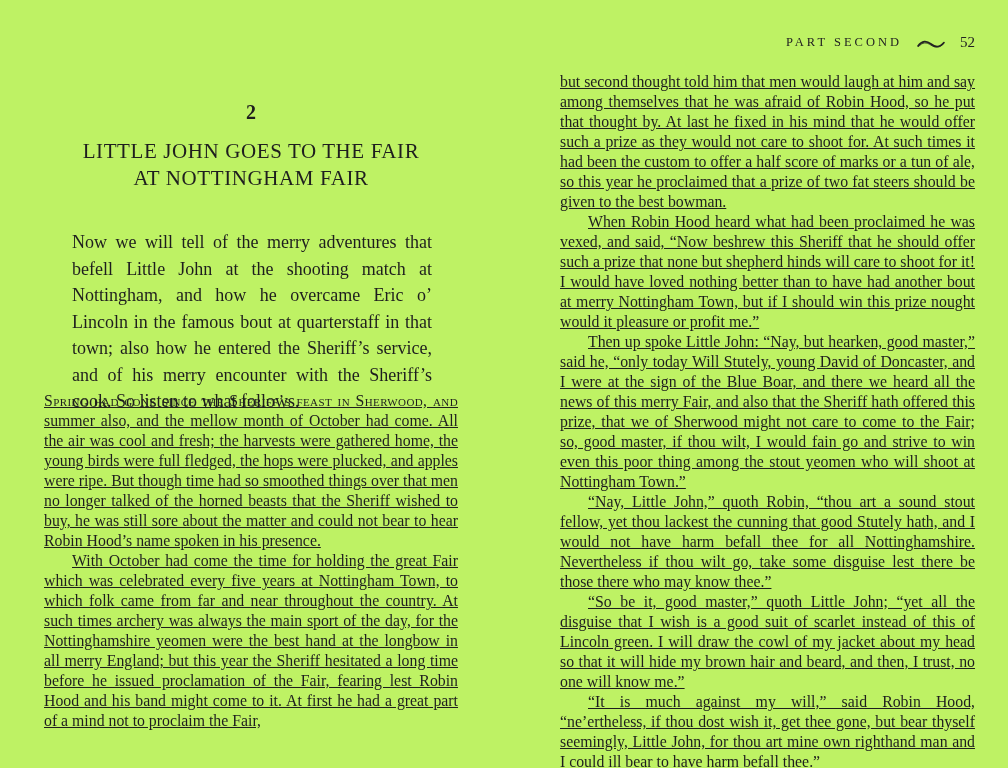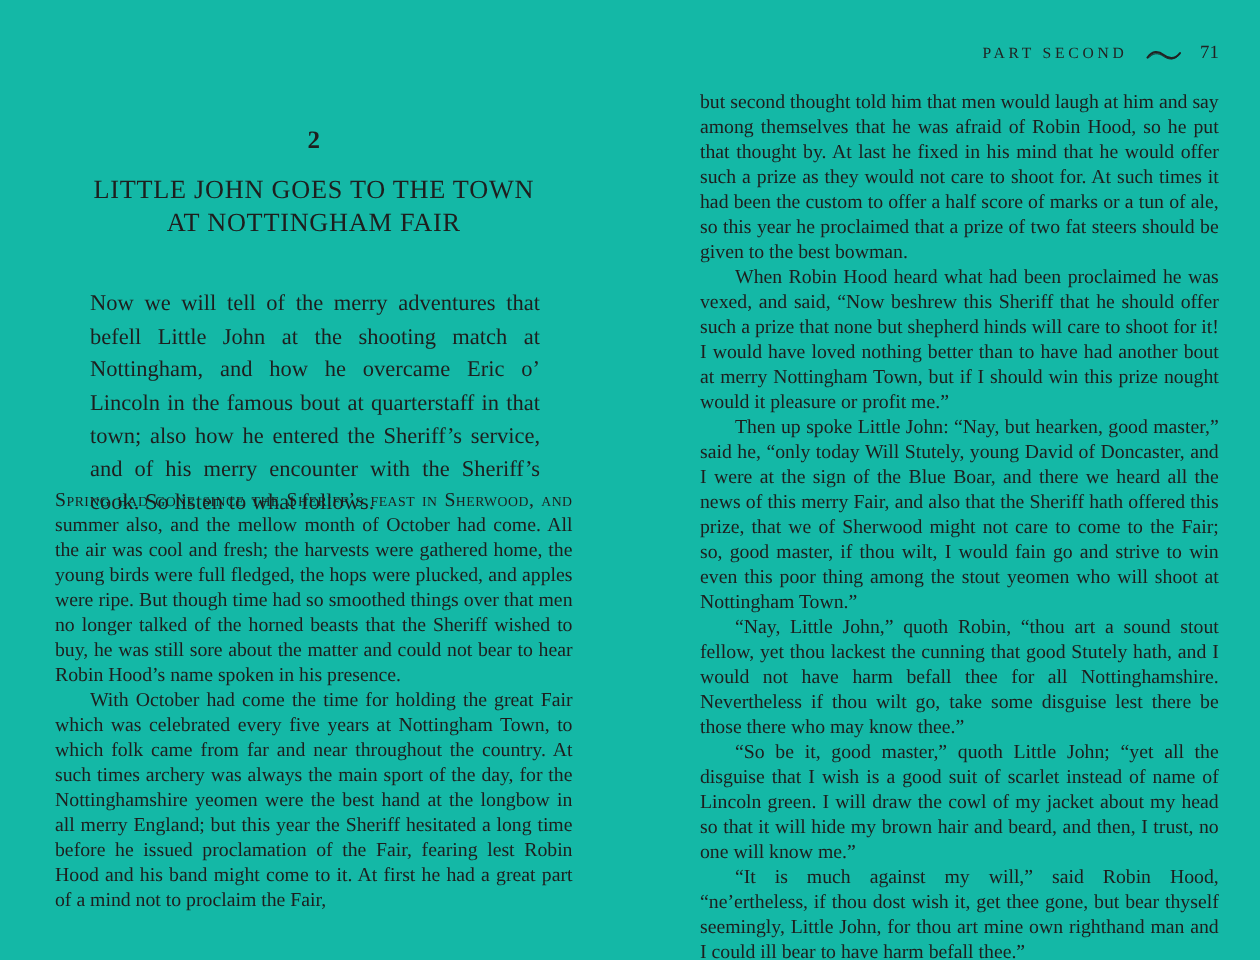--- a/index.html
+++ b/index.html
@@ -4,21 +4,21 @@
 <style>
   html, body {
     margin: 0;
     padding: 0;
     background: #ffffff;
   }
   .sheet {
     position: relative;
     width: 1008px;
     height: 768px;
-    background: #14b8a6;
+    background: #bef264;
     font-family: "Liberation Serif", "DejaVu Serif", serif;
     color: #1e1e1e;
     overflow: hidden;
   }
 
   
   .running-header {
     position: absolute;
     top: 34px;
     left: 560px;
@@ -83,20 +83,21 @@
     top: 391px;
     left: 44px;
   }
   .right-body {
     top: 72px;
     left: 560px;
     width: 415px;
   }
   .para {
     margin: 0;
+    text-decoration: underline;
   }
   .para.indent {
     text-indent: 28px;
   }
   .lead-caps {
     font-variant: small-caps;
     letter-spacing: 0.4px;
   }
 </style>
 </head>
@@ -105,39 +106,39 @@
 <div class="sheet">
 
   <div class="running-header">
     <span class="section-label">part second</span>
     <span class="ornament">
       <svg width="30" height="12" viewBox="0 0 30 12" aria-hidden="true">
         <path d="M2 8 C 6 2.5, 10.5 2.5, 15 6 C 19.5 9.5, 24 9.5, 28 4.5" fill="none" stroke="#222222" stroke-width="1.6" stroke-linecap="round"></path>
         <path d="M2.5 8.6 C 6.5 4, 10.5 4, 15 7.2 C 19.5 10.2, 24 10, 27.6 5.6" fill="none" stroke="#222222" stroke-width="0.8" stroke-linecap="round"></path>
       </svg>
     </span>
-    <span class="page-number">71</span>
+    <span class="page-number">52</span>
   </div>
 
   <div class="chapter-head">
     <div class="chapter-number">2</div>
     <div class="chapter-title">
-      <div>LITTLE JOHN GOES TO THE TOWN</div>
+      <div>LITTLE JOHN GOES TO THE FAIR</div>
       <div>AT NOTTINGHAM FAIR</div>
     </div>
     <div class="epigraph">Now we will tell of the merry adventures that befell Little John at the shooting match at Nottingham, and how he overcame Eric o’ Lincoln in the famous bout at quarterstaff in that town; also how he entered the Sheriff’s service, and of his merry encounter with the Sheriff’s cook. So listen to what follows.</div>
   </div>
 
   <div class="body-col left-body">
       <p class="para"><span class="lead-caps">Spring had gone since the Sheriff’s feast in Sherwood, and </span>summer also, and the mellow month of October had come. All the air was cool and fresh; the harvests were gathered home, the young birds were full fledged, the hops were plucked, and apples were ripe. But though time had so smoothed things over that men no longer talked of the horned beasts that the Sheriff wished to buy, he was still sore about the matter and could not bear to hear Robin Hood’s name spoken in his presence.</p>
       <p class="para indent">With October had come the time for holding the great Fair which was celebrated every five years at Nottingham Town, to which folk came from far and near throughout the country. At such times archery was always the main sport of the day, for the Nottinghamshire yeomen were the best hand at the longbow in all merry England; but this year the Sheriff hesitated a long time before he issued proclamation of the Fair, fearing lest Robin Hood and his band might come to it. At first he had a great part of a mind not to proclaim the Fair,</p>
     </div>
 
   <div class="body-col right-body">
       <p class="para">but second thought told him that men would laugh at him and say among themselves that he was afraid of Robin Hood, so he put that thought by. At last he fixed in his mind that he would offer such a prize as they would not care to shoot for. At such times it had been the custom to offer a half score of marks or a tun of ale, so this year he proclaimed that a prize of two fat steers should be given to the best bowman.</p>
       <p class="para indent">When Robin Hood heard what had been proclaimed he was vexed, and said, “Now beshrew this Sheriff that he should offer such a prize that none but shepherd hinds will care to shoot for it! I would have loved nothing better than to have had another bout at merry Nottingham Town, but if I should win this prize nought would it pleasure or profit me.”</p>
       <p class="para indent">Then up spoke Little John: “Nay, but hearken, good master,” said he, “only today Will Stutely, young David of Doncaster, and I were at the sign of the Blue Boar, and there we heard all the news of this merry Fair, and also that the Sheriff hath offered this prize, that we of Sherwood might not care to come to the Fair; so, good master, if thou wilt, I would fain go and strive to win even this poor thing among the stout yeomen who will shoot at Nottingham Town.”</p>
       <p class="para indent">“Nay, Little John,” quoth Robin, “thou art a sound stout fellow, yet thou lackest the cunning that good Stutely hath, and I would not have harm befall thee for all Nottinghamshire. Nevertheless if thou wilt go, take some disguise lest there be those there who may know thee.”</p>
-      <p class="para indent">“So be it, good master,” quoth Little John; “yet all the disguise that I wish is a good suit of scarlet instead of name of Lincoln green. I will draw the cowl of my jacket about my head so that it will hide my brown hair and beard, and then, I trust, no one will know me.”</p>
+      <p class="para indent">“So be it, good master,” quoth Little John; “yet all the disguise that I wish is a good suit of scarlet instead of this of Lincoln green. I will draw the cowl of my jacket about my head so that it will hide my brown hair and beard, and then, I trust, no one will know me.”</p>
       <p class="para indent">“It is much against my will,” said Robin Hood, “ne’ertheless, if thou dost wish it, get thee gone, but bear thyself seemingly, Little John, for thou art mine own righthand man and I could ill bear to have harm befall thee.”</p>
     </div>
 
 </div>
 
 </body></html>

